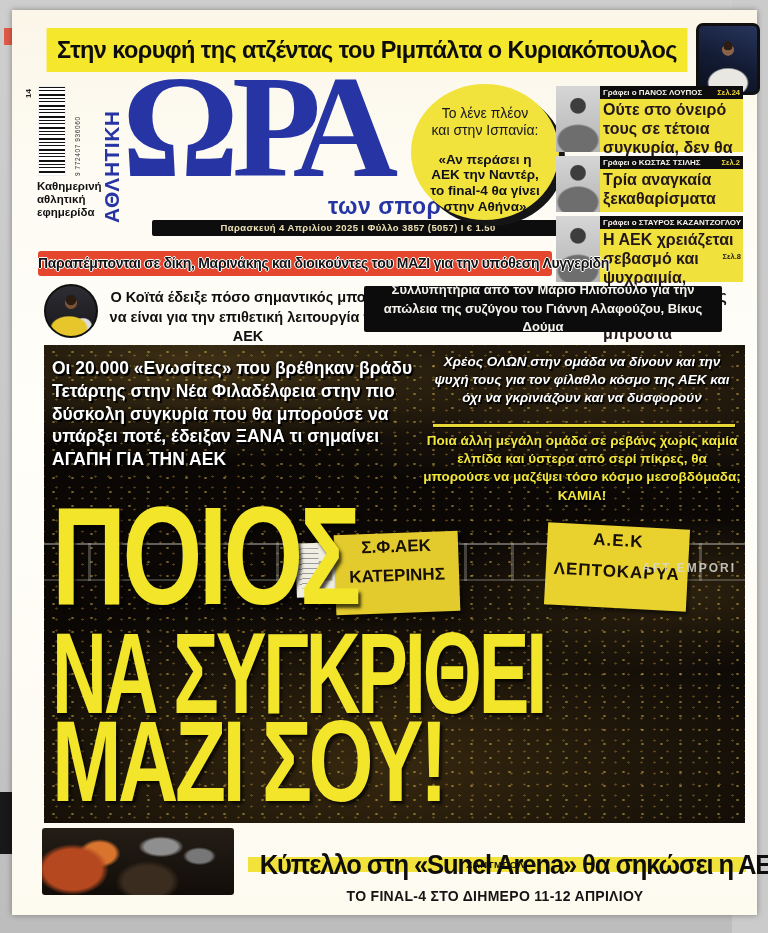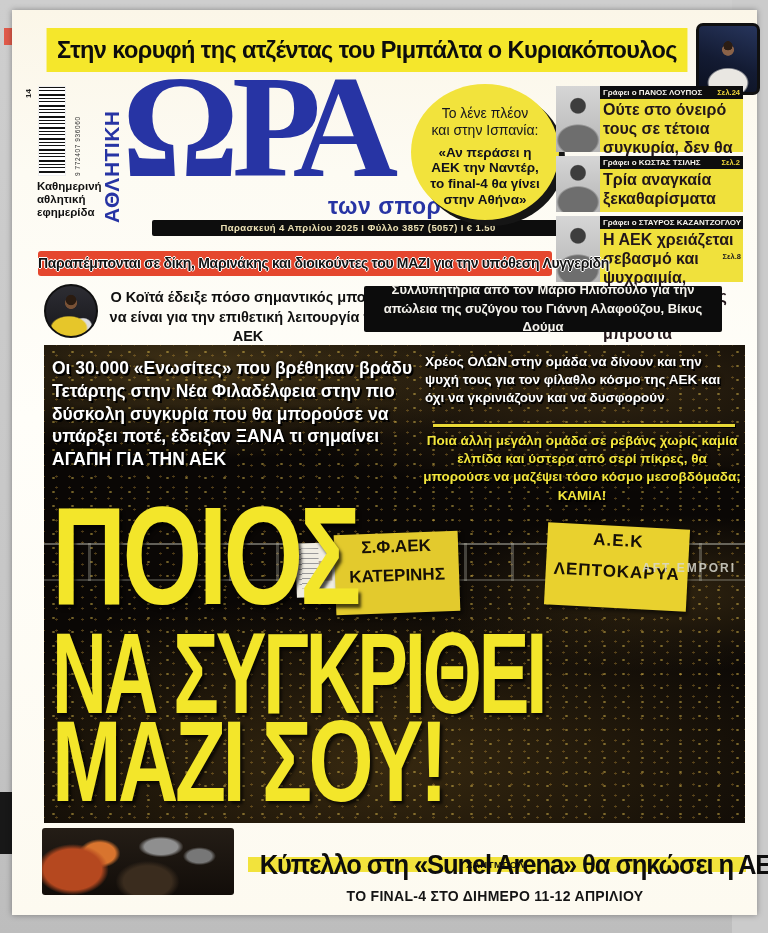--- a/index.html
+++ b/index.html
@@ -23,21 +23,21 @@
   #barcode-number{left:62px;top:166px;width:92px;font-size:6.5px;letter-spacing:.6px;color:#333;transform:rotate(-90deg);transform-origin:left top;}
   #masthead-tagline{left:25px;top:170px;width:92px;font-size:11.5px;font-weight:bold;color:#111;line-height:1.15;}
   #masthead-vertical{left:88px;top:213px;width:140px;font-size:21px;font-weight:bold;color:#2734a4;letter-spacing:.5px;transform:rotate(-90deg);transform-origin:left top;}
   #masthead-title{left:110px;top:48px;font-family:"Liberation Serif",serif;font-weight:bold;font-size:146px;line-height:.95;color:#2734a4;letter-spacing:-7px;}
   #masthead-subtitle{left:316px;top:183px;font-size:23px;font-weight:bold;color:#2734a4;letter-spacing:.5px;}
   #dateline{left:140px;top:210px;width:412px;height:16px;background:#0d0d0d;border-radius:2px;color:#ece1b4;font-size:9.5px;font-weight:bold;text-align:center;line-height:16px;letter-spacing:.4px;}
 
   
   #bubble{left:399px;top:74px;width:148px;height:136px;background:#f2e33c;border-radius:50%;box-shadow:6px 6px 0 #151515;text-align:center;}
   #bubble-intro{margin-top:21px;font-size:14px;font-weight:normal;color:#15151f;line-height:1.2;}
-  #bubble-quote{margin-top:6px;padding:0 13px;font-size:13.5px;font-weight:bold;color:#10101c;line-height:1.16;}
+  #bubble-quote{margin-top:13px;padding:0 13px;font-size:13.5px;font-weight:bold;color:#10101c;line-height:1.16;}
 
   
   .colbox{left:544px;width:187px;background:#f0e13c;}
   #colbox-0{top:76px;height:66px;}
   #colbox-1{top:146px;height:56px;}
   #colbox-2{top:206px;height:66px;}
   .colphoto{position:absolute;left:0;top:0;width:44px;height:100%;background:
      radial-gradient(circle 12px at 50% 30%,#3d3d3d 0 60%,transparent 70%),
      radial-gradient(ellipse 24px 18px at 50% 82%,#6e6e6e 0 80%,transparent 90%),
      linear-gradient(180deg,#d6d6d6 0%,#b4b4b4 100%);}
@@ -66,21 +66,21 @@
       radial-gradient(rgba(195,150,55,.38) 1px,transparent 1.5px),
       radial-gradient(ellipse 430px 130px at 22% 5%,rgba(125,98,42,.5),transparent 70%),
       radial-gradient(ellipse 520px 150px at 78% 9%,rgba(95,72,32,.45),transparent 70%),
       radial-gradient(ellipse 340px 110px at 88% 52%,rgba(105,80,32,.4),transparent 72%),
       radial-gradient(ellipse 640px 230px at 48% 88%,rgba(150,112,38,.32),transparent 75%);
     background-size:19px 14px,13px 11px,auto,auto,auto,auto;
     background-position:0 0,6px 5px,0 0,0 0,0 0,0 0;
     background-repeat:repeat,repeat,no-repeat,no-repeat,no-repeat,no-repeat;}
   #rails{left:0;top:198px;width:100%;height:34px;border-top:2px solid rgba(205,205,192,.45);border-bottom:2px solid rgba(180,180,168,.3);background:repeating-linear-gradient(90deg,transparent 0 44px,rgba(190,190,178,.32) 44px 47px);}
   #deck-left{left:8px;top:12px;width:362px;font-size:17.5px;font-weight:bold;color:#fff;line-height:1.3;text-shadow:2px 2px 0 #000,0 0 4px #000;}
-  #deck-right-top{right:6px;top:8px;width:314px;font-size:13.5px;font-weight:bold;color:#fff;line-height:1.35;text-shadow:1.5px 1.5px 0 #000,0 0 4px #000;}
+  #deck-right-top{right:6px;top:8px;width:314px;font-size:13.5px;font-weight:bold;color:#fff;line-height:1.35;text-align:center;text-shadow:1.5px 1.5px 0 #000,0 0 4px #000;font-style:italic;}
   #deck-divider{right:10px;top:79px;width:302px;height:3px;background:#e8d835;box-shadow:1px 1px 0 #000;}
   #deck-right-bottom{right:4px;top:87px;width:318px;font-size:13.5px;font-weight:bold;color:#f2e53c;line-height:1.35;text-align:center;text-shadow:1.5px 1.5px 0 #000,0 0 4px #000;}
   .hl{left:8px;font-weight:bold;color:#f3e62a;white-space:nowrap;line-height:1;letter-spacing:-4px;transform-origin:left top;text-shadow:3px 3px 3px rgba(0,0,0,.7);}
   #hl1{top:142px;font-size:114px;transform:scale(.9,1.22);}
   #hl2{top:270px;font-size:95px;transform:scale(.8,1.22);}
   #hl3{top:358px;font-size:95px;transform:scale(.88,1.22);}
   #fan-placard{left:252px;top:198px;width:40px;height:54px;background:#f0ede2;transform:rotate(-2deg);box-shadow:1px 2px 3px rgba(0,0,0,.6);}
   #fan-placard .ph{position:absolute;right:4px;top:18px;width:13px;height:20px;background:#b9a78f;}
   #fan-placard .tx{position:absolute;left:3px;top:5px;width:20px;height:40px;background:repeating-linear-gradient(180deg,#9a9a9a 0 1px,transparent 1px 5px);}
   #banner-katerinis{left:291px;top:188px;width:124px;height:80px;background:#e3ca2d;transform:rotate(-2deg);color:#171007;font-weight:bold;text-align:center;font-size:17px;line-height:1.7;box-shadow:2px 3px 4px rgba(0,0,0,.6);}
@@ -169,21 +169,21 @@
       <div id="fan-placard" class="abs">
         <span class="tx"></span>
         <span class="ph"></span>
       </div>
       <div id="banner-katerinis" class="abs pre">Σ.Φ.ΑΕΚ
 ΚΑΤΕΡΙΝΗΣ</div>
       <div id="banner-leptokarya" class="abs pre">Α.Ε.Κ
 ΛΕΠΤΟΚΑΡΥΑ</div>
       <div id="stadium-sign" class="abs">AFT EMPORI</div>
 
-      <div id="deck-left" class="abs">Οι 30.000 «Ενωσίτες» που βρέθηκαν βράδυ Τετάρτης στην Νέα Φιλαδέλφεια στην πιο δύσκολη συγκυρία που θα μπορούσε να υπάρξει ποτέ, έδειξαν ΞΑΝΑ τι σημαίνει ΑΓΑΠΗ ΓΙΑ ΤΗΝ ΑΕΚ</div>
+      <div id="deck-left" class="abs">Οι 20.000 «Ενωσίτες» που βρέθηκαν βράδυ Τετάρτης στην Νέα Φιλαδέλφεια στην πιο δύσκολη συγκυρία που θα μπορούσε να υπάρξει ποτέ, έδειξαν ΞΑΝΑ τι σημαίνει ΑΓΑΠΗ ΓΙΑ ΤΗΝ ΑΕΚ</div>
       <div id="deck-right-top" class="abs">Χρέος ΟΛΩΝ στην ομάδα να δίνουν και την ψυχή τους για τον φίλαθλο κόσμο της ΑΕΚ και όχι να γκρινιάζουν και να δυσφορούν</div>
       <div id="deck-divider" class="abs"></div>
       <div id="deck-right-bottom" class="abs">Ποια άλλη μεγάλη ομάδα σε ρεβάνς χωρίς καμία ελπίδα και ύστερα από σερί πίκρες, θα μπορούσε να μαζέψει τόσο κόσμο μεσοβδόμαδα; ΚΑΜΙΑ!</div>
 
       <div id="hl1" class="abs hl">ΠΟΙΟΣ</div>
       <div id="hl2" class="abs hl">ΝΑ ΣΥΓΚΡΙΘΕΙ</div>
       <div id="hl3" class="abs hl">ΜΑΖΙ ΣΟΥ!</div>
     </div>
 
     <div id="handball-photo" class="abs"></div>

